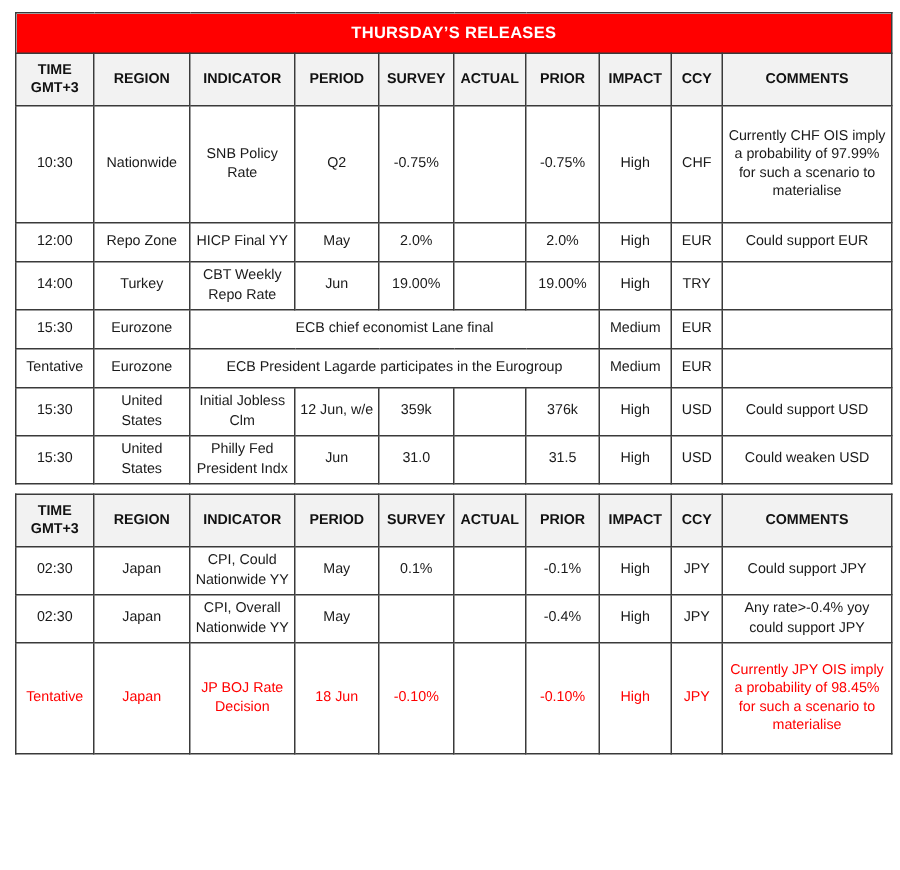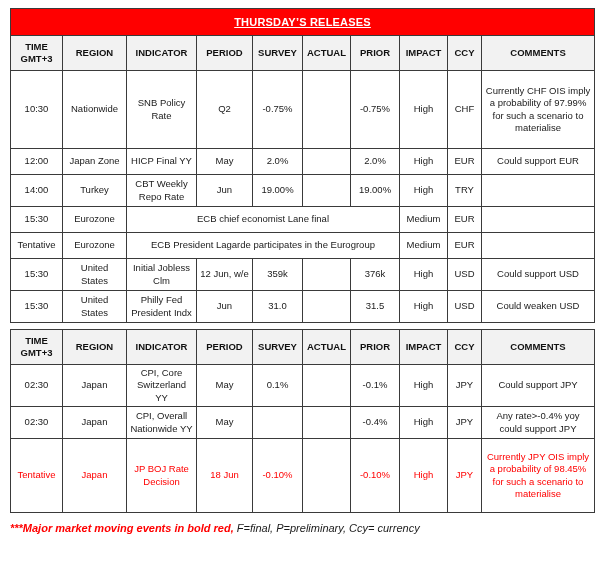--- a/index.html
+++ b/index.html
@@ -25,21 +25,20 @@
     overflow:hidden;
     word-wrap:break-word;
   }
   .titlebar{
     background:#ff0000;
     color:#ffffff;
     font-weight:bold;
     font-size:11px;
     height:22px;
     letter-spacing:.2px;
-    text-decoration:underline;
   }
   tr.colhead th{
     background:#f2f2f2;
     font-weight:bold;
     font-size:9.5px;
     height:30px;
     color:#111111;
   }
   tr.rh-sm{height:26px;}
   tr.rh-md{height:32px;}
@@ -116,21 +115,21 @@
         <td>Q2</td>
         <td>-0.75%</td>
         <td></td>
         <td>-0.75%</td>
         <td>High</td>
         <td>CHF</td>
         <td>Currently CHF OIS imply a probability of 97.99% for such a scenario to materialise</td>
       </tr>
       <tr class="rh-sm">
         <td>12:00</td>
-        <td>Japan Zone</td>
+        <td>Repo Zone</td>
         <td>HICP Final YY</td>
         <td>May</td>
         <td>2.0%</td>
         <td></td>
         <td>2.0%</td>
         <td>High</td>
         <td>EUR</td>
         <td>Could support EUR</td>
       </tr>
       <tr class="rh-md">
@@ -214,21 +213,21 @@
         <th>PRIOR</th>
         <th>IMPACT</th>
         <th>CCY</th>
         <th>COMMENTS</th>
       </tr>
     </thead>
     <tbody>
       <tr class="rh-md">
         <td>02:30</td>
         <td>Japan</td>
-        <td>CPI, Core Switzerland YY</td>
+        <td>CPI, Could Nationwide YY</td>
         <td>May</td>
         <td>0.1%</td>
         <td></td>
         <td>-0.1%</td>
         <td>High</td>
         <td>JPY</td>
         <td>Could support JPY</td>
       </tr>
       <tr class="rh-md">
         <td>02:30</td>
@@ -250,15 +249,14 @@
         <td>-0.10%</td>
         <td></td>
         <td>-0.10%</td>
         <td>High</td>
         <td>JPY</td>
         <td>Currently JPY OIS imply a probability of 98.45% for such a scenario to materialise</td>
       </tr>
     </tbody>
   </table>
 
-  <div class="footnote"><span class="fn-red">***Major market moving events in bold red,</span><span> F=final, P=preliminary, Ccy= currency</span></div>
 
 </div>
 
 </body></html>

